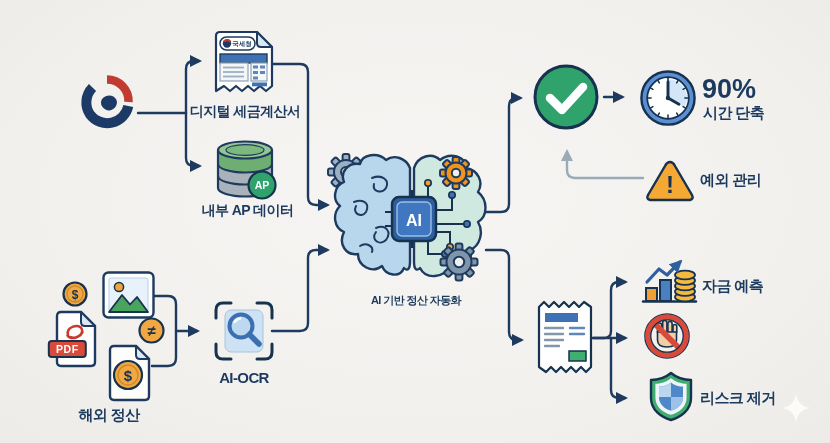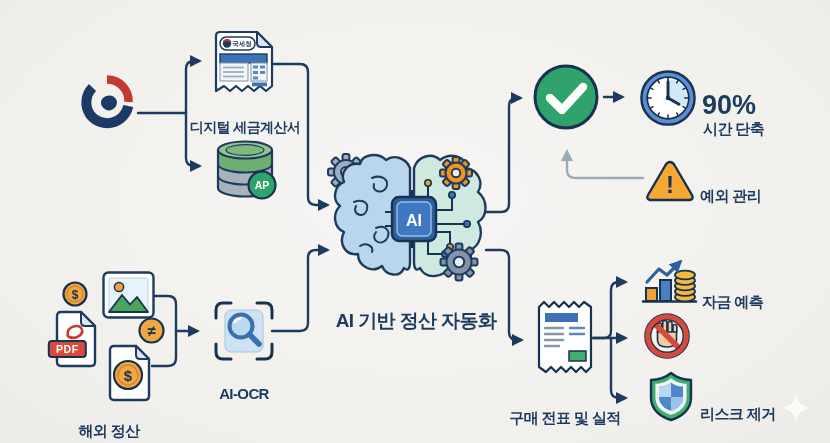--- a/index.html
+++ b/index.html
@@ -6,26 +6,26 @@
   body{font-family:"Liberation Sans","DejaVu Sans",sans-serif;}
   #canvas{
     position:relative;width:830px;height:443px;overflow:hidden;
     background:radial-gradient(ellipse at 50% 45%, #f6f5f3 0%, #f1f0ed 70%, #ecebe8 100%);
   }
   .abs{position:absolute;}
   .label{
     position:absolute;color:#1c3a5e;font-weight:700;text-align:center;
     letter-spacing:-0.6px;line-height:1.15;white-space:nowrap;
   }
-  .fs14{font-size:14px;} .fs15{font-size:15px;} .fs16{font-size:16px;} .fs17{font-size:19px;}
+  .fs14{font-size:14px;} .fs15{font-size:15px;} .fs16{font-size:16px;} .fs17{font-size:11px;}
   .big-metric{font-size:27px;font-weight:800;letter-spacing:0;}
   svg{display:block;overflow:visible;}
   #connectors{position:absolute;left:0;top:0;z-index:1;}
   .icon{z-index:2;}
-  .label{z-index:3;margin-top:16px;}
+  .label{z-index:3;}
 </style>
 </head>
 <body>
 
 <div id="canvas">
 
   <svg id="connectors" width="830" height="443" viewBox="0 0 830 443">
     <defs>
       <marker id="ah" viewBox="0 0 10 10" refX="7.5" refY="5" markerWidth="5" markerHeight="5" orient="auto-start-reverse">
         <path d="M0,0 L10,5 L0,10 Z" fill="#1e3a5f"></path>
@@ -91,20 +91,21 @@
     <path d="M4,11 V49 A27,8.5 0 0 0 58,49 V11" fill="#a9b1ba"></path>
     <path d="M4,11 V25 A27,8.5 0 0 0 58,25 V11 Z" fill="#6fae72"></path>
     <path d="M4,25 A27,8.5 0 0 0 58,25" fill="none" stroke="#1e3a5f" stroke-width="2"></path>
     <path d="M4,37 A27,8.5 0 0 0 58,37" fill="none" stroke="#1e3a5f" stroke-width="2"></path>
     <path d="M4,11 V49 A27,8.5 0 0 0 58,49 V11" fill="none" stroke="#1e3a5f" stroke-width="2.2"></path>
     <ellipse cx="31" cy="11" rx="27" ry="8.5" fill="#93c693" stroke="#1e3a5f" stroke-width="2.2"></ellipse>
     <ellipse cx="31" cy="11" rx="19" ry="5.3" fill="#7db87e" stroke="#1e3a5f" stroke-width="1.2"></ellipse>
     <circle cx="48" cy="46" r="13.5" fill="#2fa36b" stroke="#16324f" stroke-width="2.2"></circle>
     <text x="48" y="50" font-size="10.5" font-weight="bold" fill="#ffffff" text-anchor="middle">AP</text>
   </svg>
+  <div class="label fs14" style="left:190px;top:202px;width:115px">내부 AP 데이터</div>
 
   <svg class="abs icon" style="left:62px;top:281px" width="26" height="26" viewBox="0 0 26 26">
     <circle cx="13" cy="13" r="11.5" fill="#f2a842" stroke="#16324f" stroke-width="2.2"></circle>
     <circle cx="13" cy="13" r="8" fill="none" stroke="#d08a2a" stroke-width="1.4"></circle>
     <text x="13" y="17.5" font-size="12" font-weight="bold" fill="#16324f" text-anchor="middle">$</text>
   </svg>
 
   <svg class="abs icon" style="left:102px;top:271px" width="53" height="48" viewBox="0 0 53 48">
     <rect x="1.5" y="1.5" width="50" height="45" rx="5" fill="#ffffff" stroke="#1e3a5f" stroke-width="2.4"></rect>
     <rect x="7" y="7" width="39" height="34" rx="2" fill="#e8f2fb" stroke="#b9cfe2" stroke-width="1"></rect>
@@ -280,21 +281,20 @@
         <line x1="12" y1="36" x2="30" y2="36"></line>
       <line x1="12" y1="42" x2="30" y2="42"></line>
         <line x1="12" y1="48" x2="26" y2="48"></line>
     </g>
     <g stroke="#5d87bd" stroke-width="2.4" stroke-linecap="round">
       <line x1="37" y1="30" x2="51" y2="30"></line>
         <line x1="37" y1="36" x2="51" y2="36"></line>
     </g>
     <rect x="36" y="53" width="17" height="10" fill="#3fae6e" stroke="#16324f" stroke-width="1.5"></rect>
   </svg>
-  <div class="label fs15" style="left:495px;top:393px;width:140px">구매 전표 및 실적</div>
 
   <svg class="abs icon" style="left:640px;top:256px" width="58" height="50" viewBox="0 0 58 50">
     <line x1="3" y1="45.5" x2="56" y2="45.5" stroke="#16324f" stroke-width="2.4" stroke-linecap="round"></line>
     <rect x="6" y="32" width="11" height="13" fill="#f2a033" stroke="#16324f" stroke-width="2"></rect>
     <rect x="20" y="24" width="11" height="21" fill="#4a7fc1" stroke="#16324f" stroke-width="2"></rect>
     <g>
       <ellipse cx="45" cy="41" rx="10" ry="4.4" fill="#f5b940" stroke="#16324f" stroke-width="1.8"></ellipse>
       <ellipse cx="45" cy="35.5" rx="10" ry="4.4" fill="#f5b940" stroke="#16324f" stroke-width="1.8"></ellipse>
       <ellipse cx="45" cy="30" rx="10" ry="4.4" fill="#f5b940" stroke="#16324f" stroke-width="1.8"></ellipse>
       <ellipse cx="45" cy="24.5" rx="10" ry="4.4" fill="#f5b940" stroke="#16324f" stroke-width="1.8"></ellipse>

